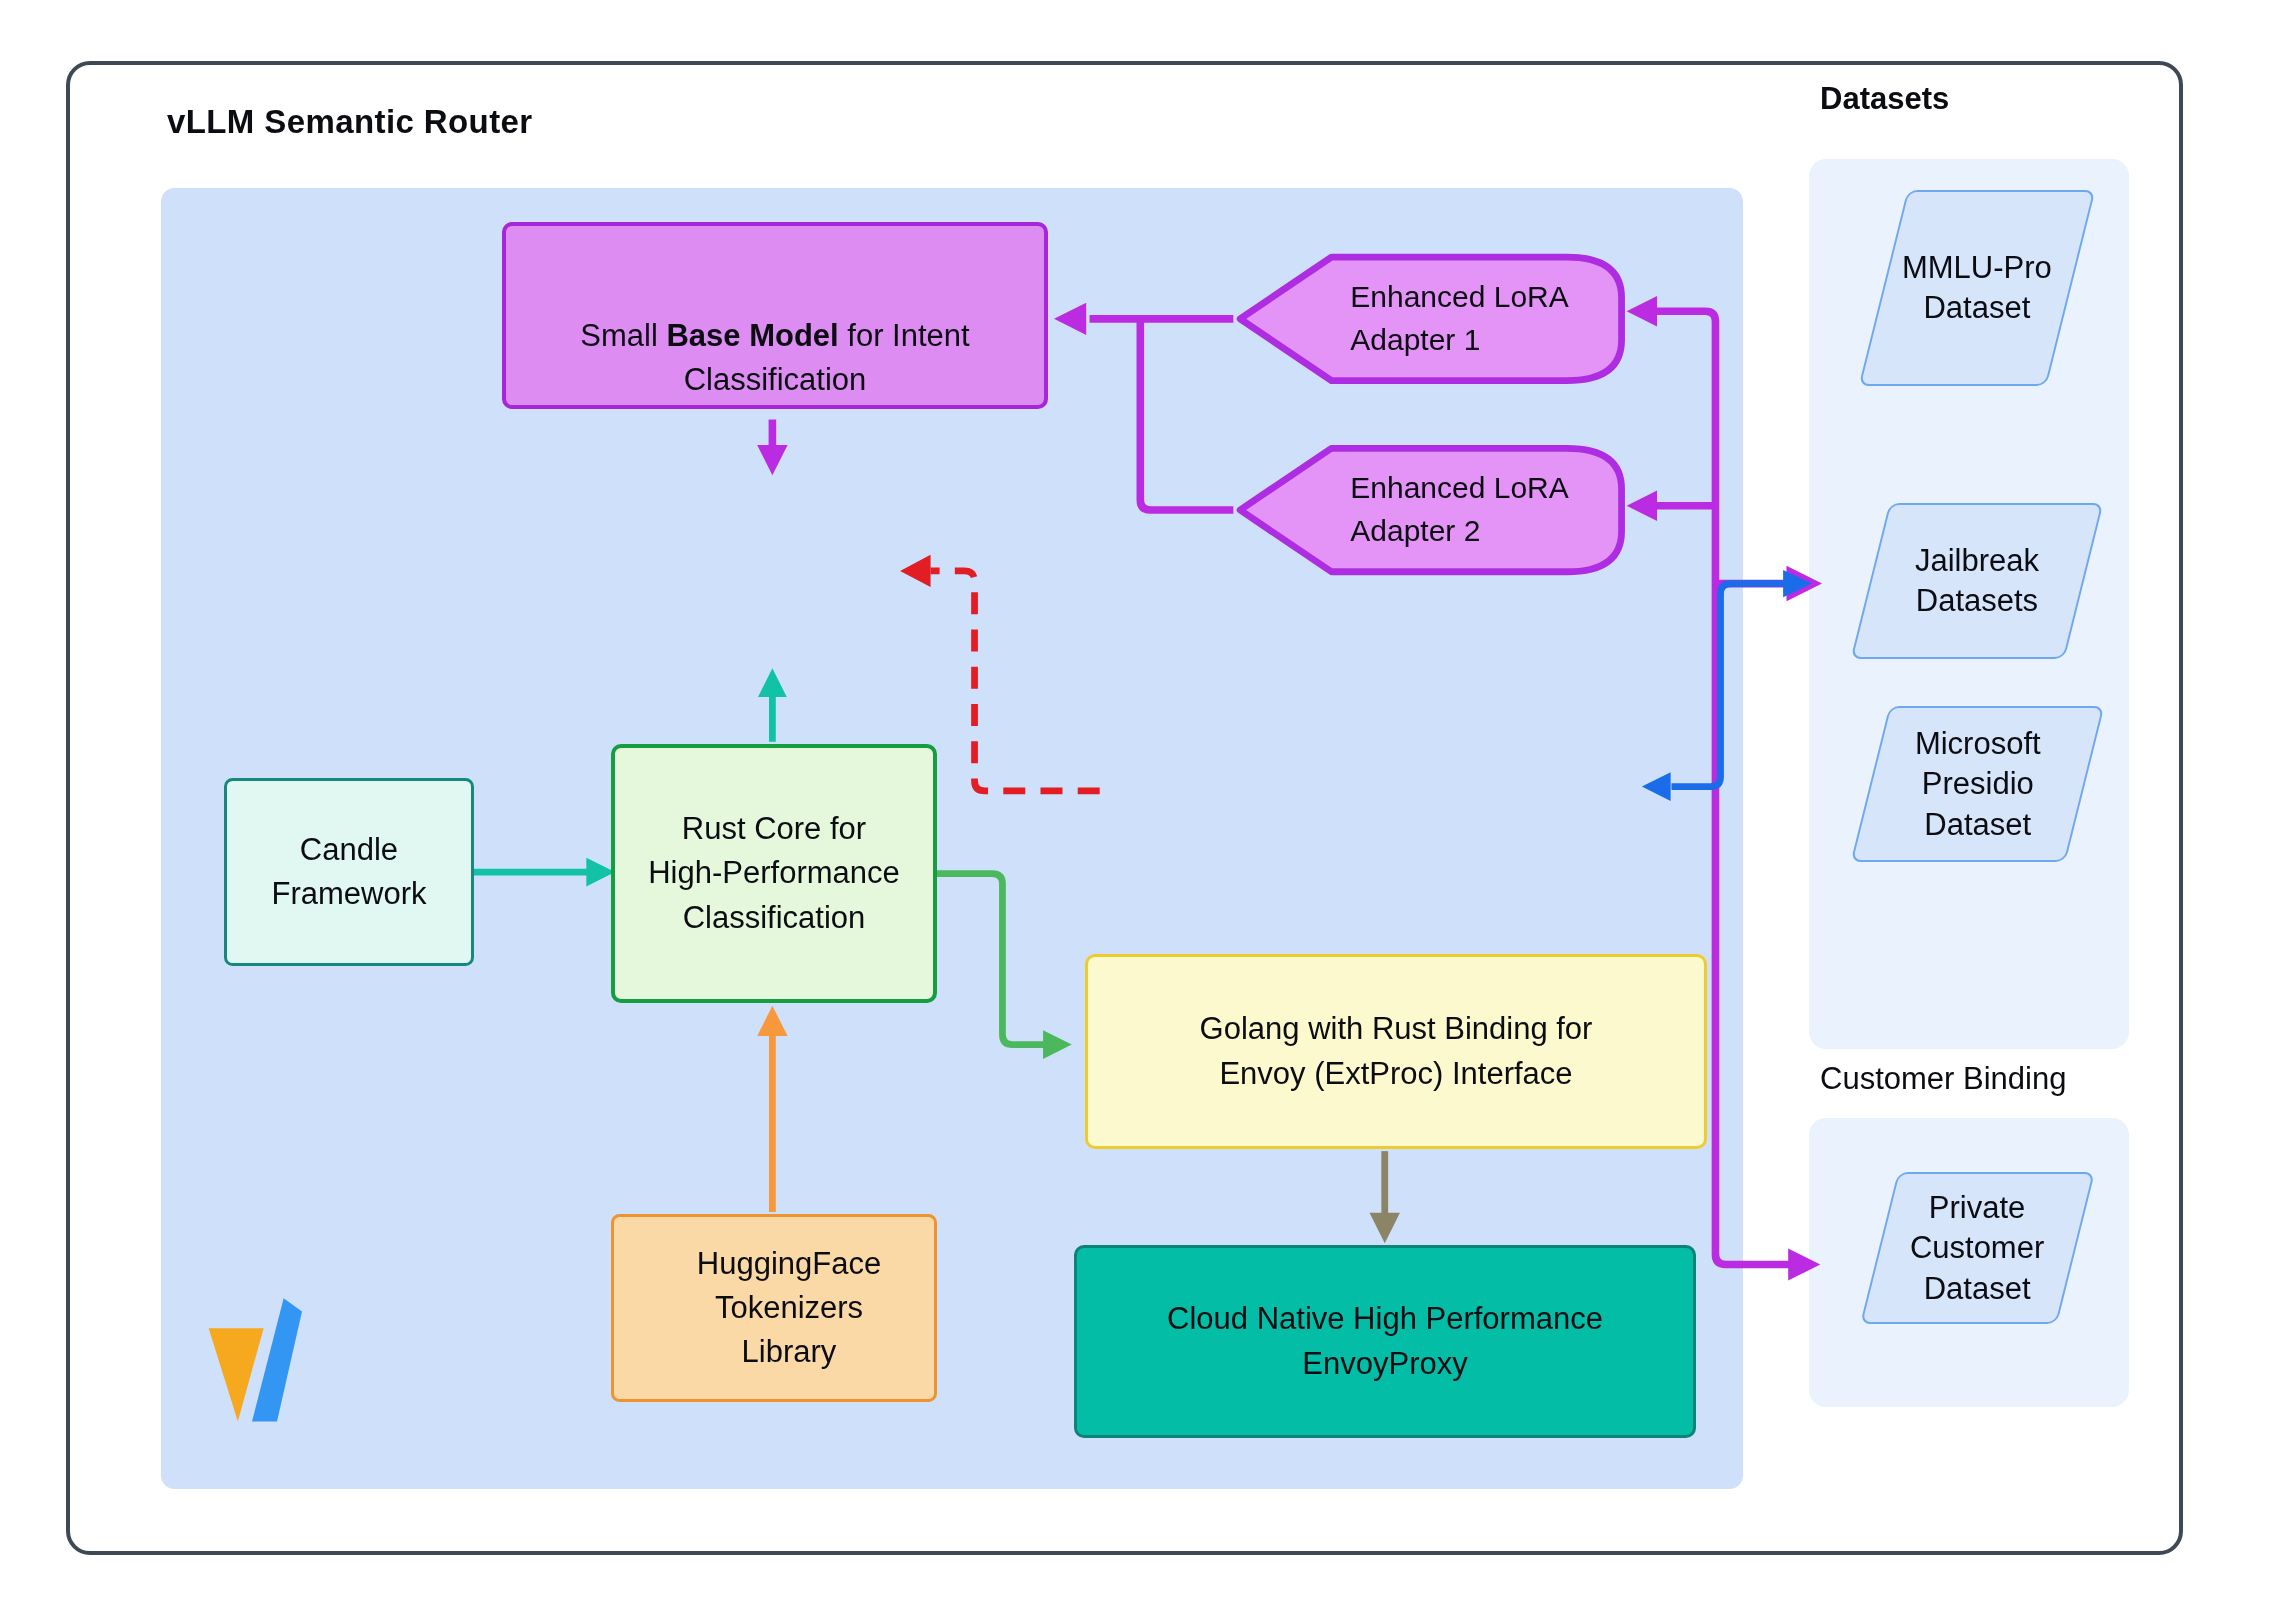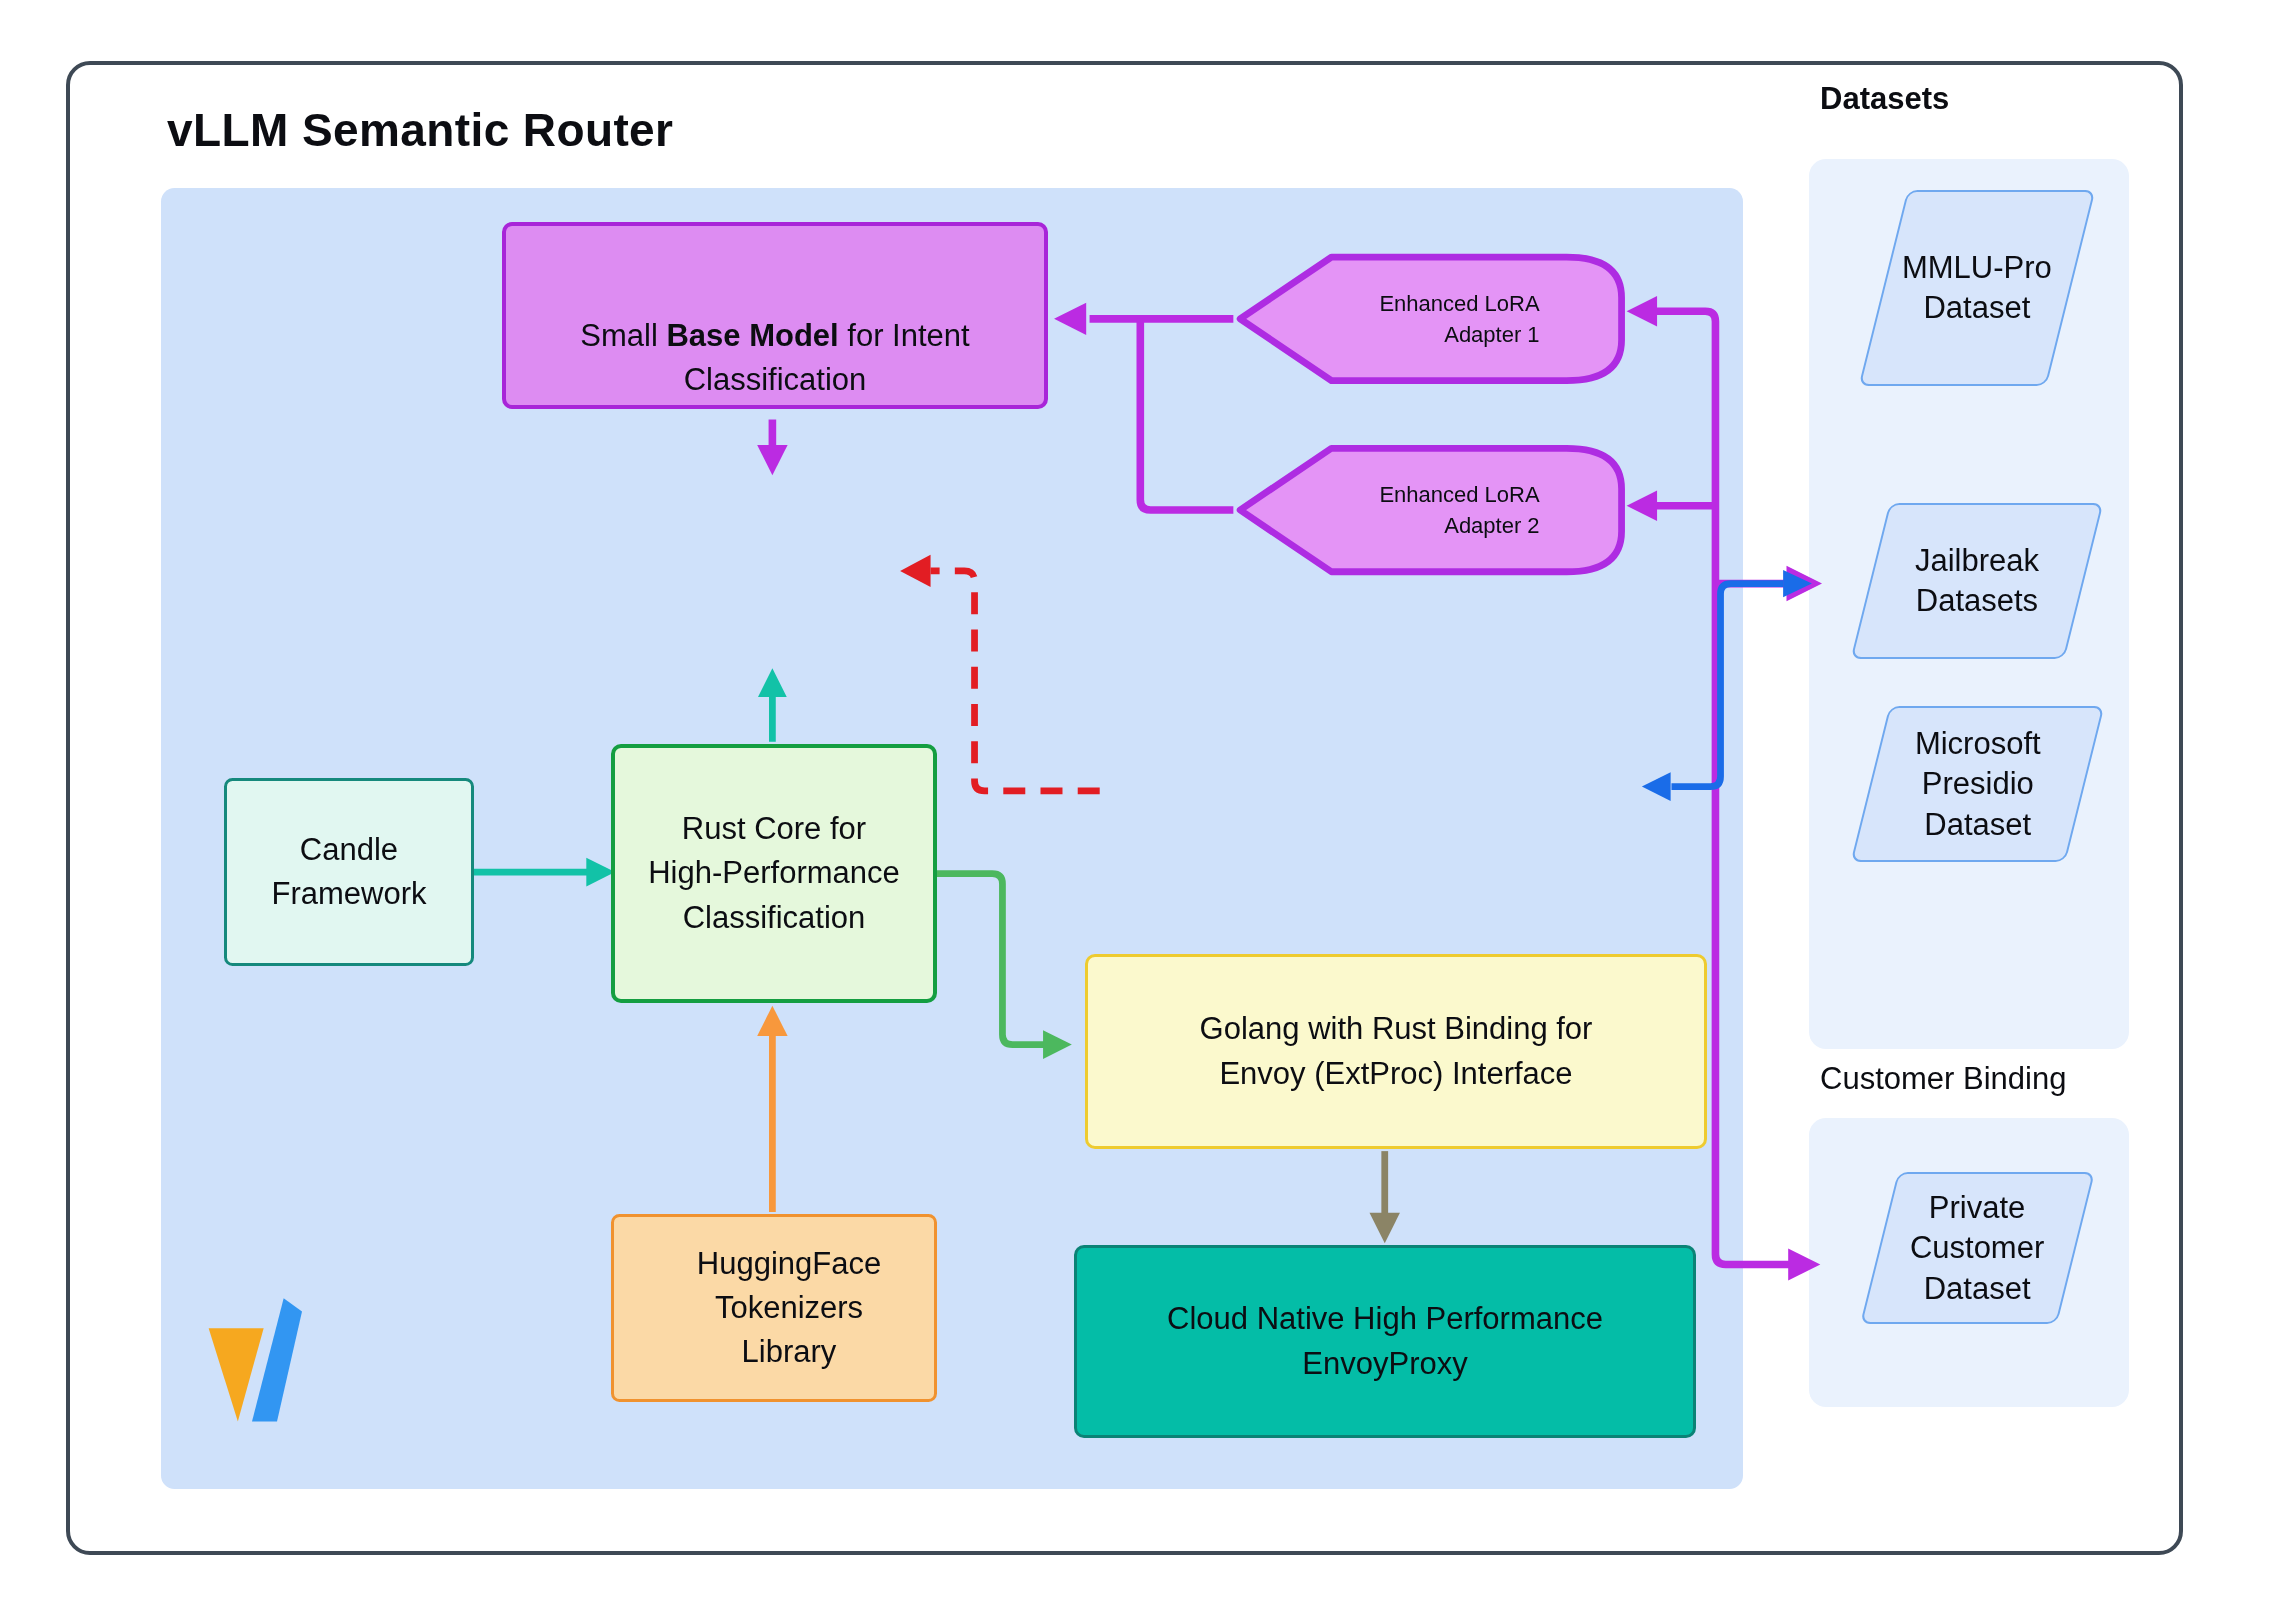--- a/index.html
+++ b/index.html
@@ -5,21 +5,21 @@
   html,body{margin:0;padding:0;background:#ffffff;}
   .canvas{
     position:relative;width:2284px;height:1618px;background:#ffffff;
     font-family:"Liberation Sans", sans-serif;color:#0c0d12;overflow:hidden;
   }
   .card{
     position:absolute;left:66px;top:61px;width:2117px;height:1494px;
     background:#ffffff;border:4.2px solid #3e4955;border-radius:24px;box-sizing:border-box;
   }
   .title{
-    position:absolute;left:167px;top:103px;font-size:46px;font-weight:bold;letter-spacing:0.4px;
+    position:absolute;left:167px;top:103px;font-size:33px;font-weight:bold;letter-spacing:0.4px;
   }
   .section-label{position:absolute;font-size:31px;}
   .bold{font-weight:bold;}
   .main-panel{
     position:absolute;left:161px;top:188px;width:1582px;height:1301px;
     background:#cfe1fa;border-radius:13.5px;
   }
   .side-panel{
     position:absolute;left:1809px;width:320px;background:#eaf2fd;border-radius:17px;
   }
@@ -33,21 +33,21 @@
   #base-model{left:502px;top:222px;width:546px;height:187px;background:#dd8cf2;border:4.2px solid #a825d8;padding:16px 34px;display:block;padding-top:44px;}
   #continuous-batching{left:645px;top:475px;width:252px;height:190px;background:#06bfa8;border:3.4px solid #0e8576;}
   #modernbert{left:1100px;top:709px;width:537px;height:184px;background:#f9696a;border:4.2px solid #e60f1f;padding:0 32px;display:block;padding-top:44px;}
   #candle{left:224px;top:778px;width:250px;height:188px;background:#e1f7f1;border:3.4px solid #15897c;border-radius:8.5px;}
   #rust-core{left:611px;top:744px;width:326px;height:259px;background:#e5f8dc;border:4.2px solid #149e41;}
   #golang{left:1074px;top:954px;width:622px;height:195px;background:#fbf9cd;border:3.4px solid #eecb2f;margin-left:11px;}
   #huggingface{left:611px;top:1214px;width:326px;height:188px;background:#fbd9a6;border:3.4px solid #f0922f;border-radius:8.5px;padding-left:30px;}
   #envoyproxy{left:1074px;top:1245px;width:622px;height:193px;background:#04bda7;border:3.4px solid #0b8376;}
   .adapter-text{
     position:absolute;width:313px;height:134px;display:flex;align-items:center;justify-content:center;
-    text-align:right;font-size:22px;line-height:1.42;white-space:pre-line;z-index:3;
+    text-align:left;font-size:30px;line-height:1.42;white-space:pre-line;z-index:3;
   }
   #adapter1-text{left:1303px;top:252px;}
   #adapter2-text{left:1303px;top:443px;}
   .para{
     position:absolute;background:#d7e5fb;border:2.5px solid #6fa8ef;border-radius:10px;
     transform:skewX(-14deg);display:flex;align-items:center;justify-content:center;z-index:3;
   }
   .para > span{
     transform:skewX(14deg);display:block;text-align:center;font-size:31px;line-height:1.3;white-space:pre-line;
   }

